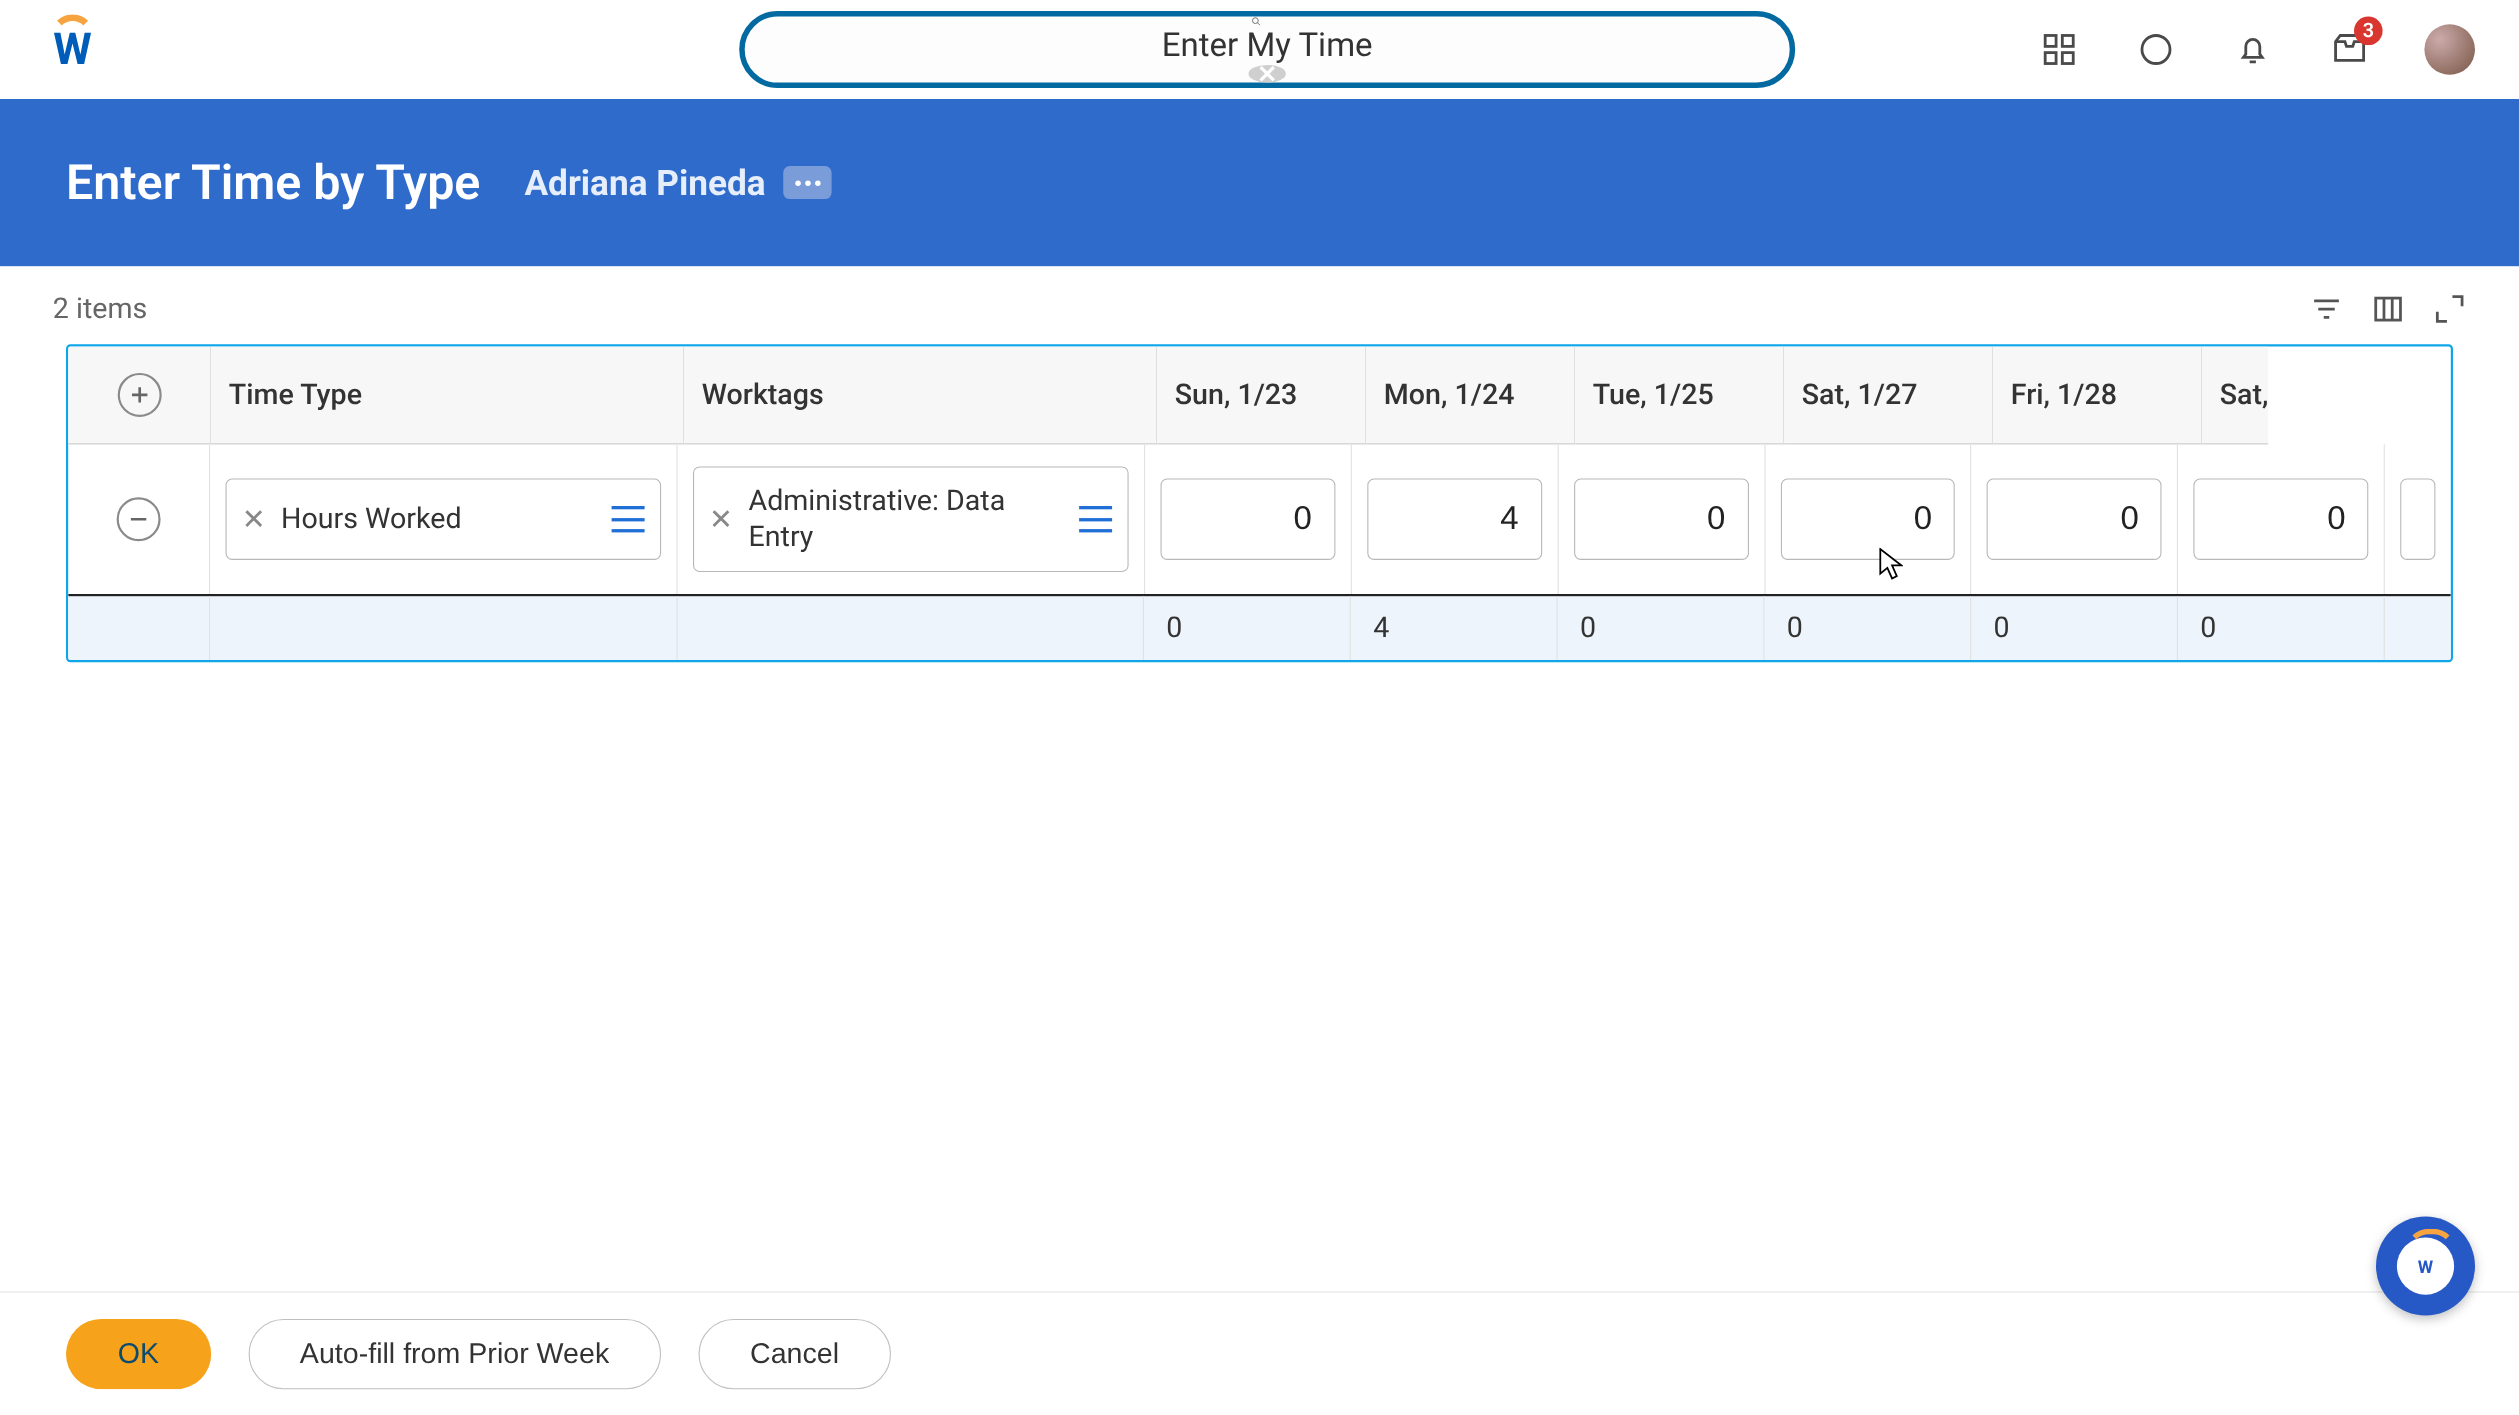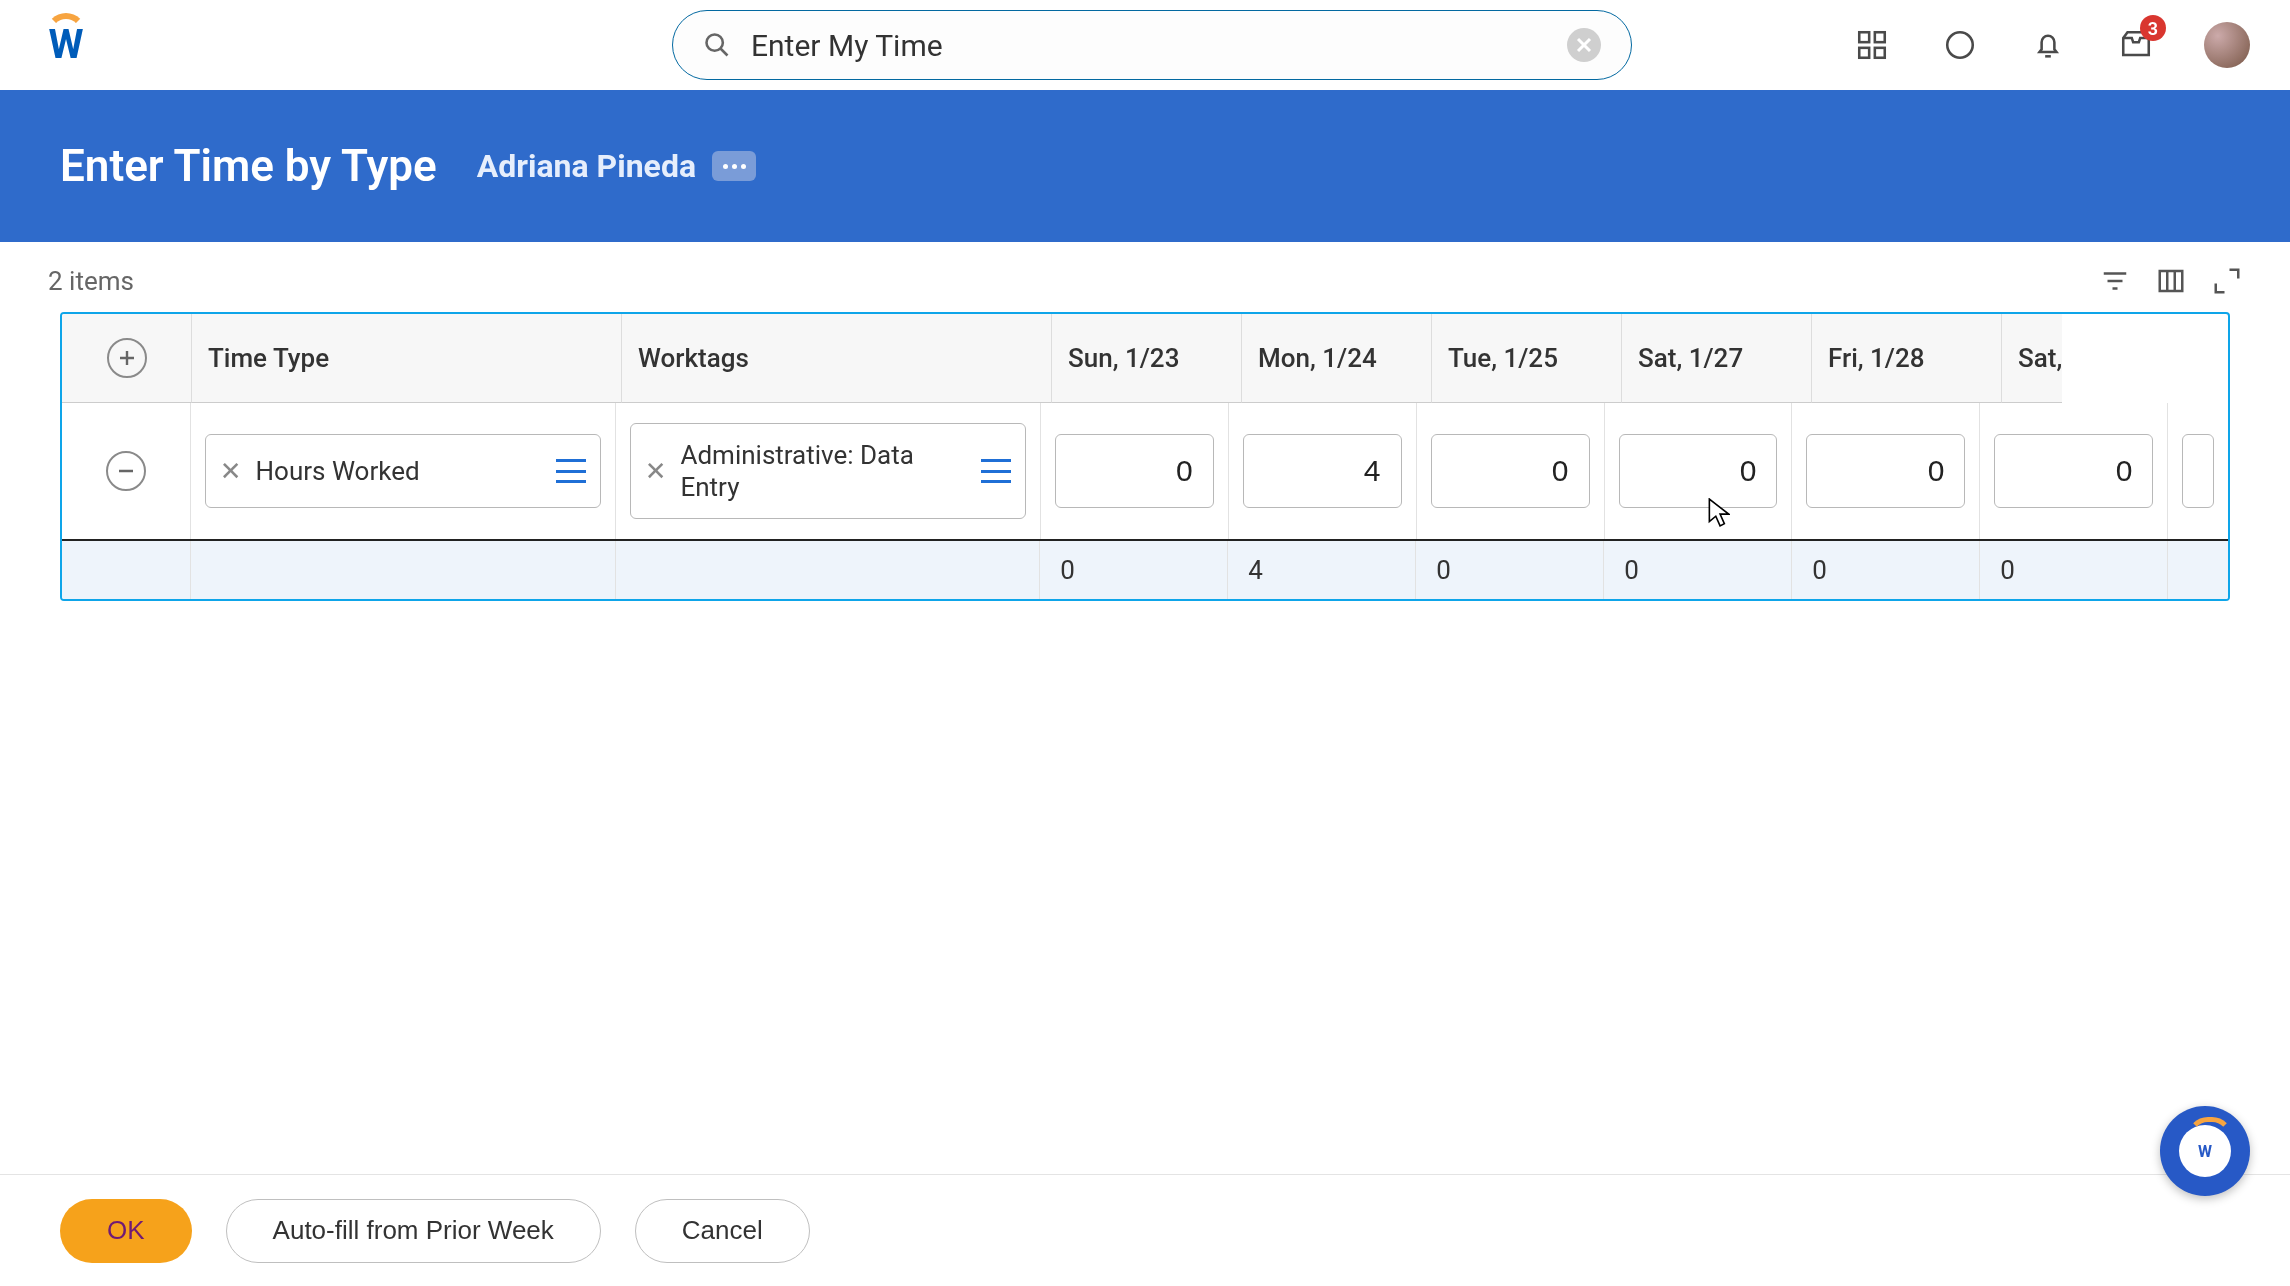--- a/index.html
+++ b/index.html
@@ -5,21 +5,21 @@
   * { box-sizing: border-box; margin: 0; padding: 0; }
   body { font-family: -apple-system, BlinkMacSystemFont, "Segoe UI", Roboto, Arial, sans-serif; background: #fff; overflow: hidden; width: 2290px; height: 1286px; position: relative; }
 
   
   .topnav { height: 90px; display: flex; align-items: center; padding: 0 40px; background: #fff; }
   .logo { width: 52px; height: 52px; position: relative; margin-right: 40px; }
   .logo .arc { position:absolute; top:-6px; left:6px; width:40px; height:20px; border:6px solid #f7a440; border-bottom:none; border-left-color:transparent; border-right-color:transparent; border-radius:40px 40px 0 0; }
   .logo .w { font-size:40px; font-weight:700; color:#005cb9; line-height:52px; text-align:center; }
 
   .searchwrap { flex:0 0 960px; margin-left: 540px; }
-  .searchbox { height:70px; border:1px solid #0369a1; border-radius:50px; display:flex; align-items:center; padding:0 30px; background:#fdfdfd; }
+  .searchbox { height:70px; border:5px solid #0369a1; border-radius:50px; display:flex; align-items:center; padding:0 30px; background:#fdfdfd;flex-direction:column; }
   .searchbox svg.mag { width:28px; height:28px; stroke:#666; fill:none; stroke-width:2.2; margin-right:20px; }
   .searchbox .txt { font-size:30px; color:#333; flex:1; }
   .searchbox .clear { width:34px; height:34px; border-radius:50%; background:#cfcfcf; display:flex; align-items:center; justify-content:center; }
   .searchbox .clear svg { width:16px; height:16px; stroke:#fff; stroke-width:3; }
 
   .topicons { margin-left:auto; display:flex; align-items:center; gap:48px; }
   .topicons .ico { width:40px; height:40px; display:flex; align-items:center; justify-content:center; position:relative; }
   .topicons svg { width:34px; height:34px; stroke:#4a4a4a; fill:none; stroke-width:1.8; }
   .badge { position:absolute; top:-10px; right:-10px; min-width:26px; height:26px; background:#d9362f; color:#fff; font-size:18px; font-weight:600; border-radius:13px; display:flex; align-items:center; justify-content:center; }
   .avatar { width:46px; height:46px; border-radius:50%; background:radial-gradient(circle at 30% 30%, #caa, #754); }
@@ -62,21 +62,21 @@
   .pill .menu::after { content:''; position:absolute; left:0; right:0; top:50%; height:3px; margin-top:-1.5px; background:#1f6fd6; }
 
   .numinp { width:100%; border:1px solid #b8b8b8; border-radius:6px; height:74px; font-size:30px; text-align:right; padding:0 20px; color:#222; background:#fff; }
 
   .tot { background:#eef4fb; border-top:2px solid #222; }
   .tot .cell { padding:14px 20px; font-size:26px; color:#333; justify-content:flex-end; min-height:52px; }
 
   
   .footer { position:absolute; bottom:0; left:0; right:0; height:112px; border-top:1px solid #e4e4e4; display:flex; align-items:center; padding:0 60px; gap:34px; background:#fff; }
   .btn { height:64px; border-radius:40px; padding:0 46px; font-size:26px; font-weight:500; border:1px solid transparent; display:flex; align-items:center; }
-  .btn-primary { background:#f6a21b; color:#701a75; }
+  .btn-primary { background:#f6a21b; color:#0c4a6e; }
   .btn-sec { background:#fff; border-color:#bfbfbf; color:#333; }
 
   
   .fab { position:absolute; bottom:90px; right:40px; width:90px; height:90px; border-radius:50%; background:#2759c6; display:flex; align-items:center; justify-content:center; box-shadow:0 3px 10px rgba(0,0,0,.25); }
   .fab .inner { width:52px; height:52px; border-radius:50%; background:#fff; display:flex; align-items:center; justify-content:center; font-weight:700; color:#2759c6; position:relative; }
   .fab .inner::before { content:''; position:absolute; top:-8px; left:8px; width:36px; height:16px; border:5px solid #f7a440; border-bottom:none; border-left-color:transparent; border-right-color:transparent; border-radius:30px 30px 0 0; }
 
   
   .cursor { position:absolute; left:1708px; top:498px; width:22px; height:30px; }
   .cursor svg { width:22px; height:30px; }

